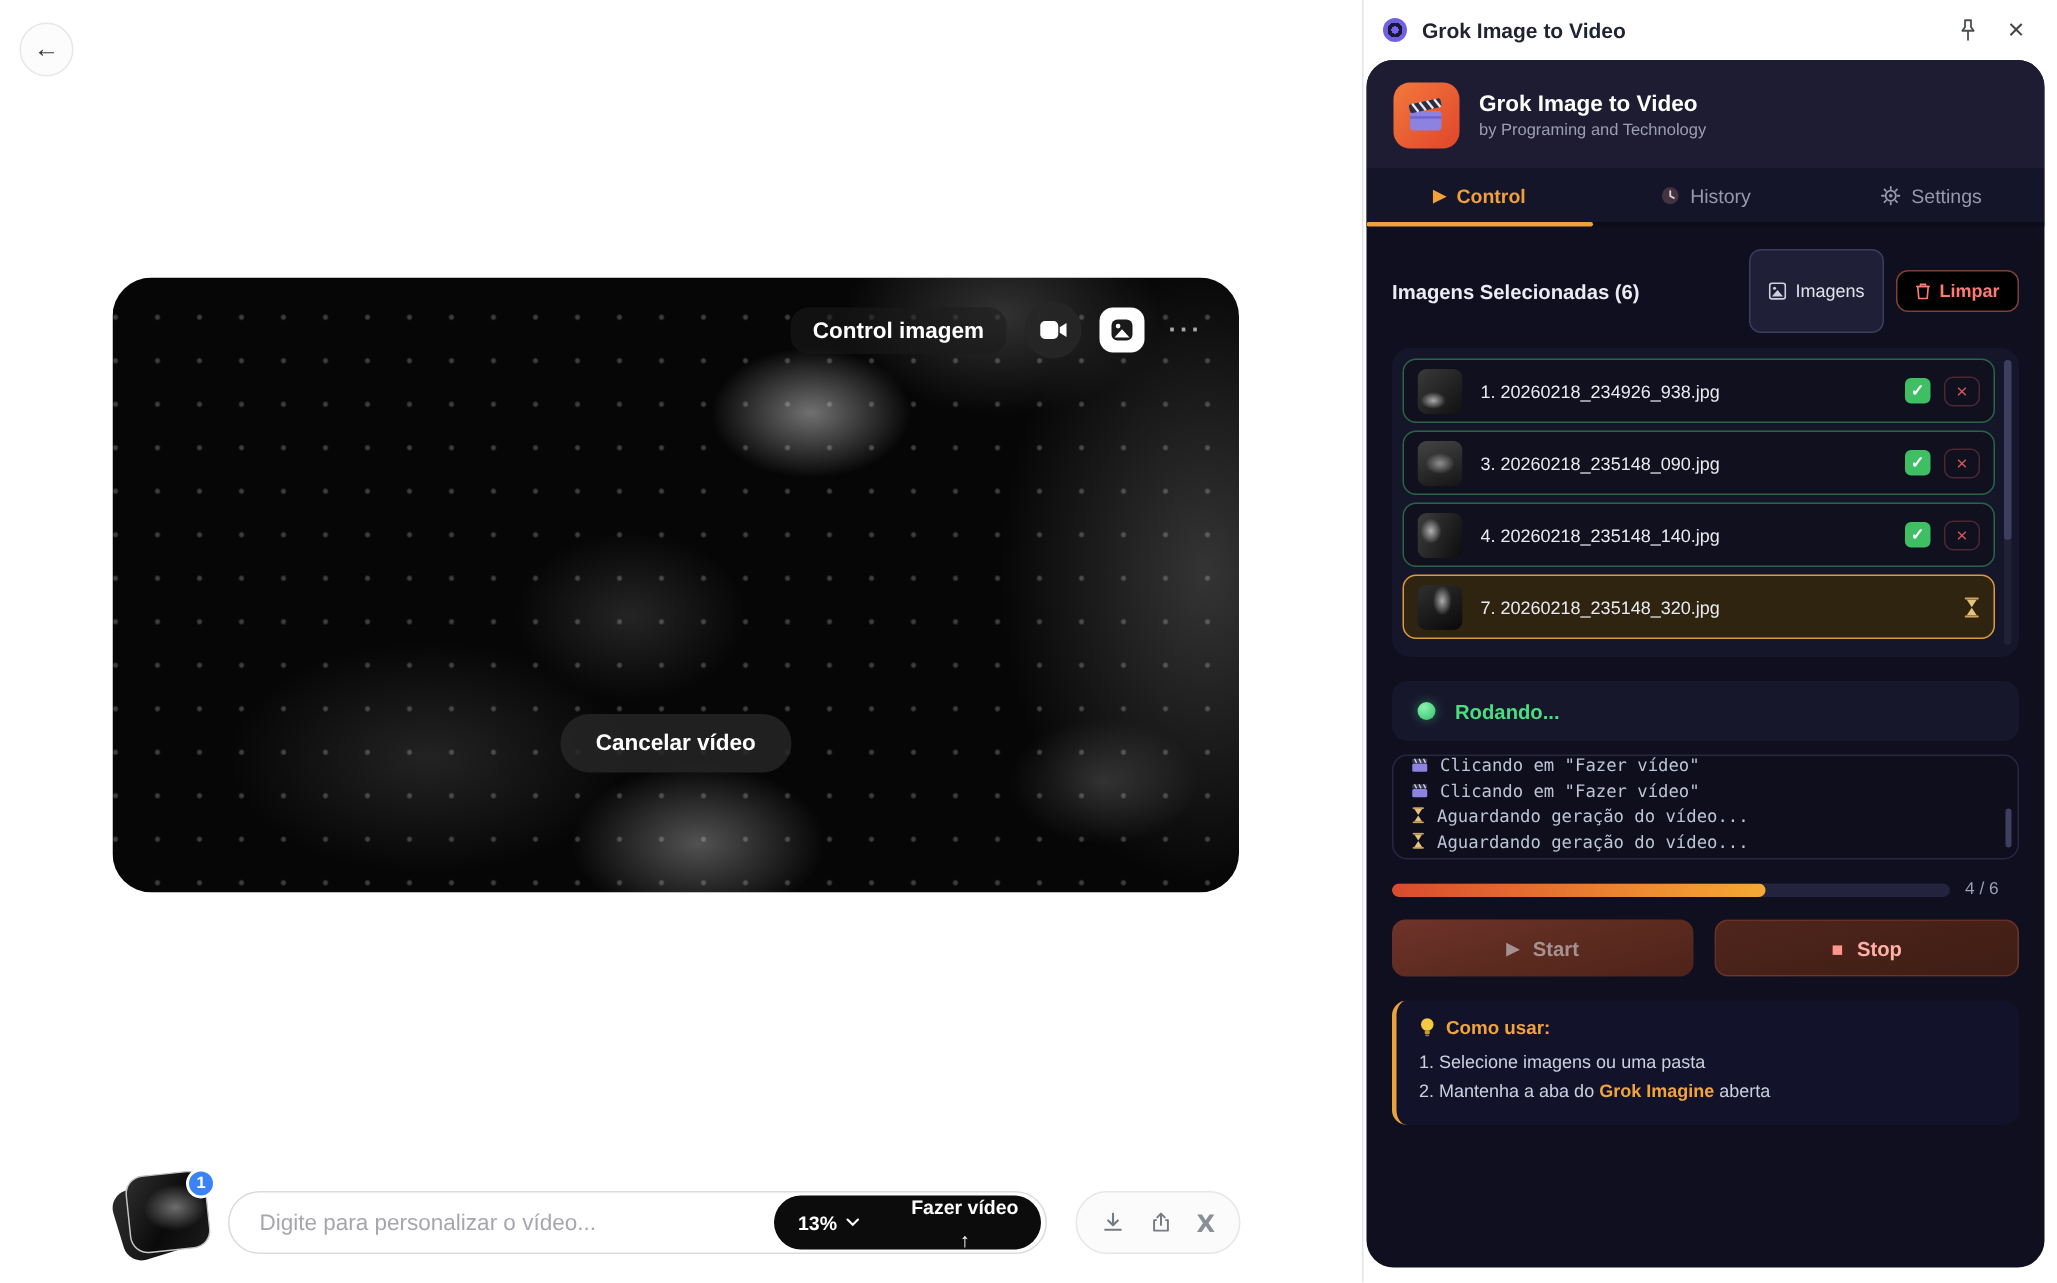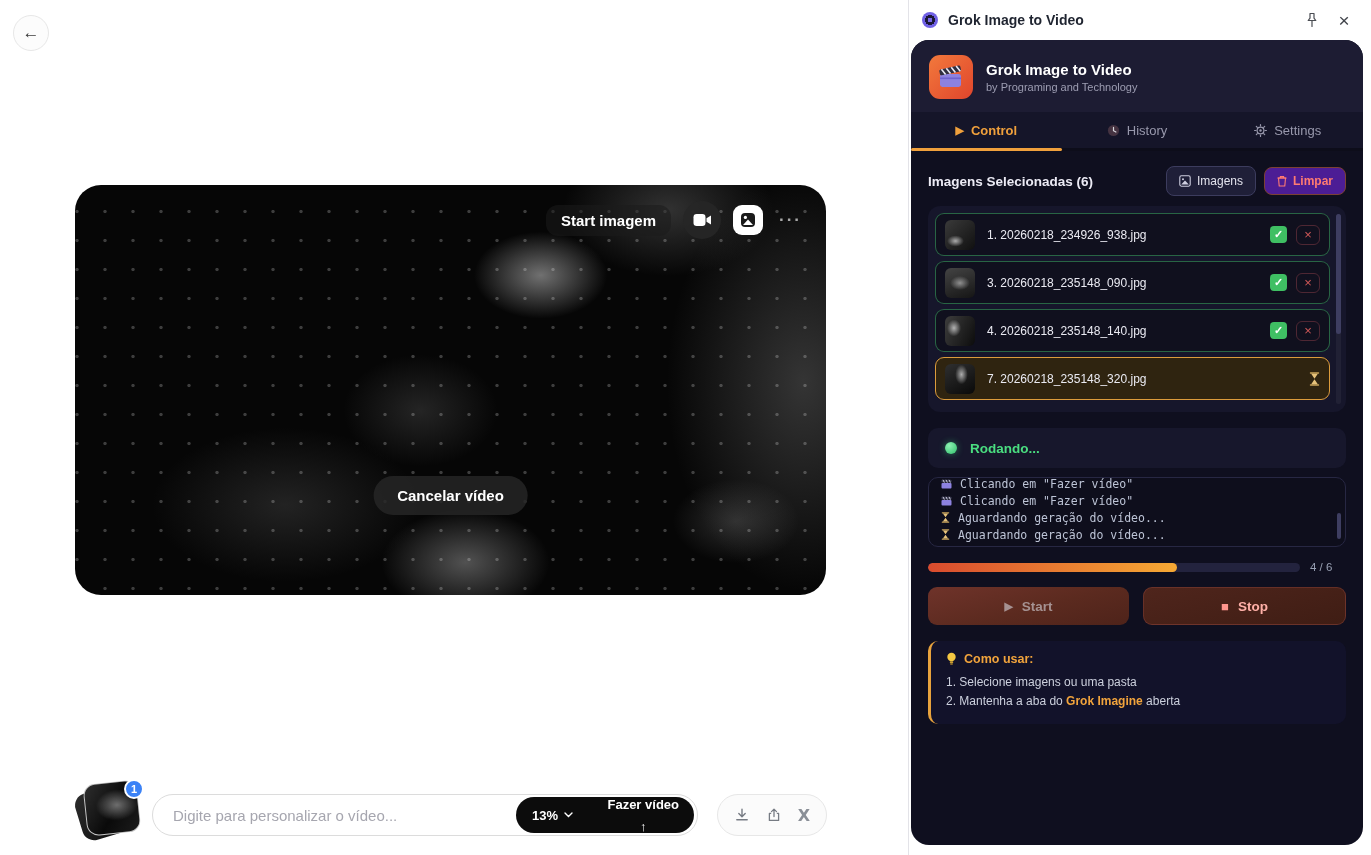--- a/index.html
+++ b/index.html
@@ -85,22 +85,22 @@
     font-size:13px; color:#9898ac; cursor:pointer; position:relative; }
   .tab.active { color:#f0a03c; font-weight:700; }
   .tab.active::after { content:""; position:absolute; left:0; right:0; bottom:-3px; height:3px;
     background:#f0a03c; border-radius:2px; }
   .tab-play { font-size:11px; }
 
   .content { padding:15px 17px 0; }
   .sec-row { display:flex; align-items:center; margin-bottom:10px; gap:8px; }
   .sec-title { flex:1; font-size:13.5px; font-weight:700; color:#ecect5; color:#ecelf5; color:#ecebf5; }
   .btn-imagens { display:flex; align-items:center; gap:6px; background:#1f1f38; border:1px solid #3c3c5e;
-    border-radius:8px; padding:7px 12px; color:#e2e2ec; font-size:12px; cursor:pointer; }
-  .btn-limpar { display:flex; align-items:center; gap:6px; background:#4c1d95; border:1px solid #7c4134;
+    border-radius:8px; padding:20px 12px; color:#e2e2ec; font-size:12px; cursor:pointer; }
+  .btn-limpar { display:flex; align-items:center; gap:6px; background:#000000; border:1px solid #7c4134;
     border-radius:8px; padding:6px 12px; color:#ff7b72; font-size:12px; font-weight:700; cursor:pointer; }
 
   .img-list { background:#16162b; border-radius:12px; padding:7px 16px 7px 7px; position:relative; }
   .img-row { display:flex; align-items:center; gap:12px; padding:5px 9px; height:43px; border-radius:9px;
     margin-bottom:5px; cursor:pointer; }
   .img-row:last-child { margin-bottom:0; }
   .img-row.done { background:#10101e; border:1px solid rgba(63,185,106,.5); }
   .img-row.processing { background:#2f2410; border:1.5px solid #dc9c3c; }
   .row-thumb { width:30px; height:30px; border-radius:6px; flex:0 0 auto; }
   .t1 { background:radial-gradient(12px 8px at 35% 70%, rgba(230,230,230,.7), transparent 70%), linear-gradient(135deg,#3a3a3a,#101010); }
@@ -161,21 +161,21 @@
 <div class="stage">
 
   <div class="back-btn">
     <span>←</span>
   </div>
 
   <div class="canvas">
     <div class="dotgrid"></div>
 
     <div class="canvas-topbar">
-      <div class="edit-pill">Start imagem</div>
+      <div class="edit-pill">Control imagem</div>
       <div class="vid-btn">
         <span>
           <svg width="19" height="14" viewBox="0 0 19 14">
               <rect x="0.5" y="1" width="12" height="12" rx="3.2" fill="#ffffff"></rect>
               <path d="M13.5 5.2 L18 2.4 V11.6 L13.5 8.8 Z" fill="#ffffff"></path>
             </svg>
         </span>
       </div>
       <div class="img-btn">
         <span>

